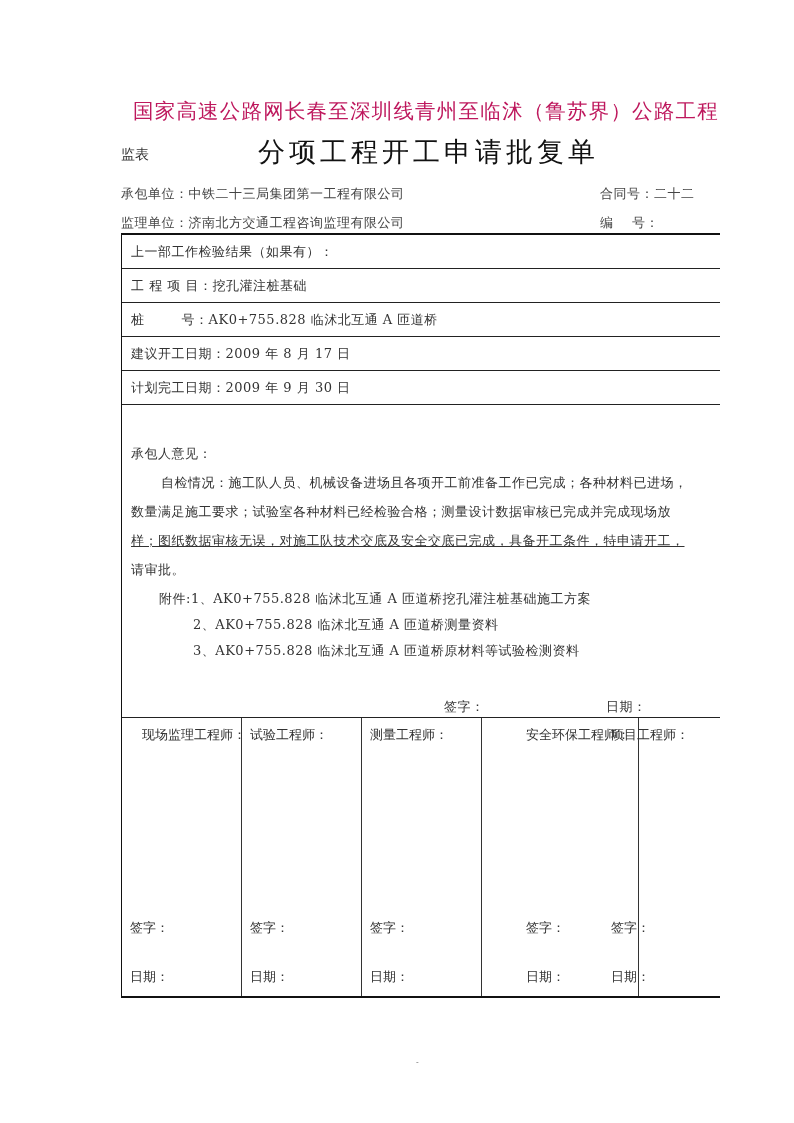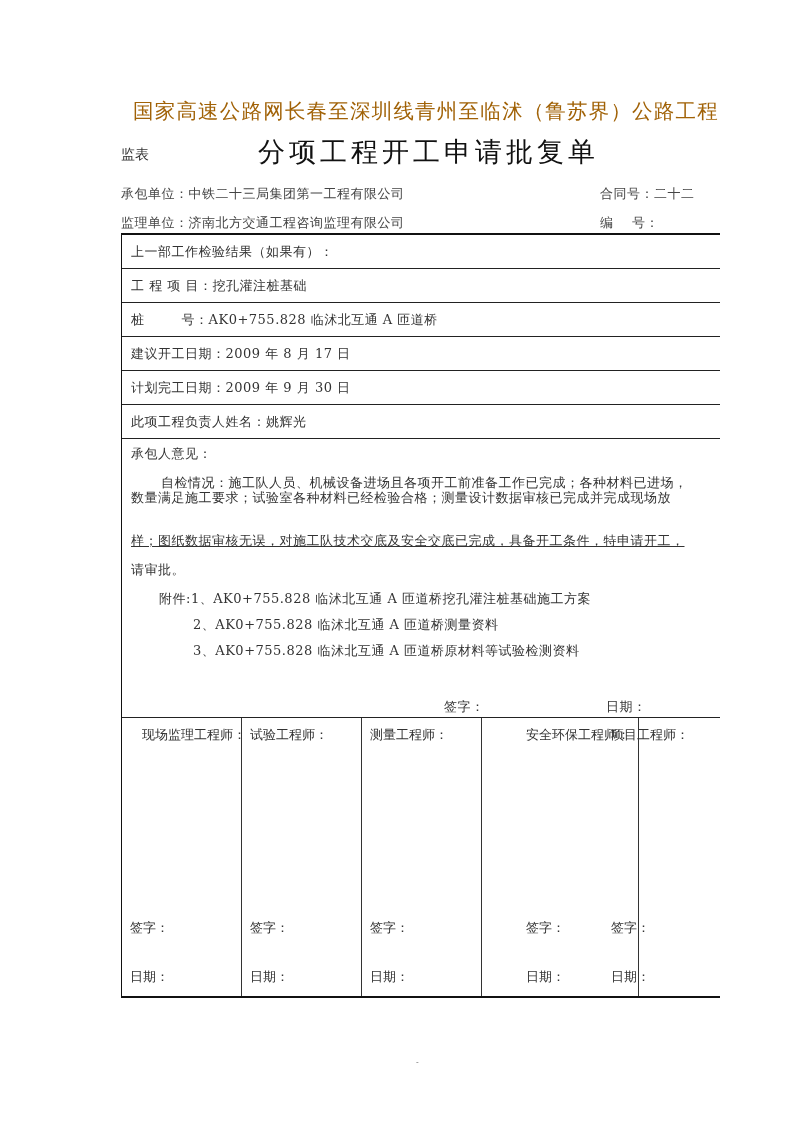--- a/index.html
+++ b/index.html
@@ -1,19 +1,19 @@
 <!DOCTYPE html>
 <html><head>
 <meta charset="utf-8">
 <style>
   html, body { margin:0; padding:0; background:#ffffff; }
   body { width:794px; height:1123px; position:relative; overflow:hidden;
          font-family:"DejaVu Serif", "Liberation Serif", serif; color:#222; }
   .abs { position:absolute; white-space:nowrap; }
-  .header-line { left:133px; top:97px; font-size:20.5px; letter-spacing:1.2px; color:#a16207; }
+  .header-line { left:133px; top:97px; font-size:20.5px; letter-spacing:1.2px; color:#be185d; }
   .biao { left:121px; top:146px; font-size:14px; color:#333; }
   .title { left:258px; top:134px; font-size:27px; letter-spacing:4px; color:#111; }
   .meta { font-size:13px; color:#444; letter-spacing:0.5px; }
   .tbl { position:absolute; left:121px; top:233px; width:599px; height:765px;
          border-top:2px solid #111; border-bottom:2px solid #111; border-left:1.5px solid #111; box-sizing:border-box; }
   .row { position:absolute; left:0; right:0; border-bottom:1.5px solid #222; box-sizing:border-box; }
   .cell-text { position:absolute; left:9px; font-size:13px; color:#333; letter-spacing:0.5px; white-space:nowrap; }
   .sig-col { position:absolute; top:0; bottom:0; border-right:1.2px solid #333; box-sizing:border-box; }
   .sig-col:last-child { border-right:none; }
   .sig-lbl { position:absolute; left:8px; font-size:13px; color:#333; white-space:nowrap; }
@@ -40,28 +40,25 @@
   </div>
   <div class="row" style="top:68px; height:34px;">
     <div class="cell-text" style="top:8px; white-space:pre;">桩        号：AK0+755.828 临沭北互通 A 匝道桥</div>
   </div>
   <div class="row" style="top:102px; height:34px;">
     <div class="cell-text" style="top:8px;">建议开工日期：2009 年 8 月 17 日</div>
   </div>
   <div class="row" style="top:136px; height:34px;">
     <div class="cell-text" style="top:8px;">计划完工日期：2009 年 9 月 30 日</div>
   </div>
-  <div class="row" style="top:170px; height:34px;">
-    <div class="cell-text" style="top:8px;">此项工程负责人姓名：姚辉光</div>
-  </div>
 
   <div class="row" style="top:204px; height:279px;">
     <div class="cell-text" style="top:6px;">承包人意见：</div>
     <div class="cell-text" style="top:35px; left:39px;">自检情况：施工队人员、机械设备进场且各项开工前准备工作已完成；各种材料已进场，</div>
-    <div class="cell-text" style="top:50px;">数量满足施工要求；试验室各种材料已经检验合格；测量设计数据审核已完成并完成现场放</div>
+    <div class="cell-text" style="top:64px;">数量满足施工要求；试验室各种材料已经检验合格；测量设计数据审核已完成并完成现场放</div>
     <div class="cell-text" style="top:93px;text-decoration:underline;">样；图纸数据审核无误，对施工队技术交底及安全交底已完成，具备开工条件，特申请开工，</div>
     <div class="cell-text" style="top:122px;">请审批。</div>
     <div class="cell-text" style="top:151px; left:37px;">附件:1、AK0+755.828 临沭北互通 A 匝道桥挖孔灌注桩基础施工方案</div>
     <div class="cell-text" style="top:177px; left:71px;">2、AK0+755.828 临沭北互通 A 匝道桥测量资料</div>
     <div class="cell-text" style="top:203px; left:71px;">3、AK0+755.828 临沭北互通 A 匝道桥原材料等试验检测资料</div>
     <div class="cell-text" style="top:259px; left:322px;">签字：</div>
     <div class="cell-text" style="top:259px; left:484px;">日期：</div>
   </div>
 
   <div style="position:absolute; top:483px; left:0; right:0; bottom:0;">

